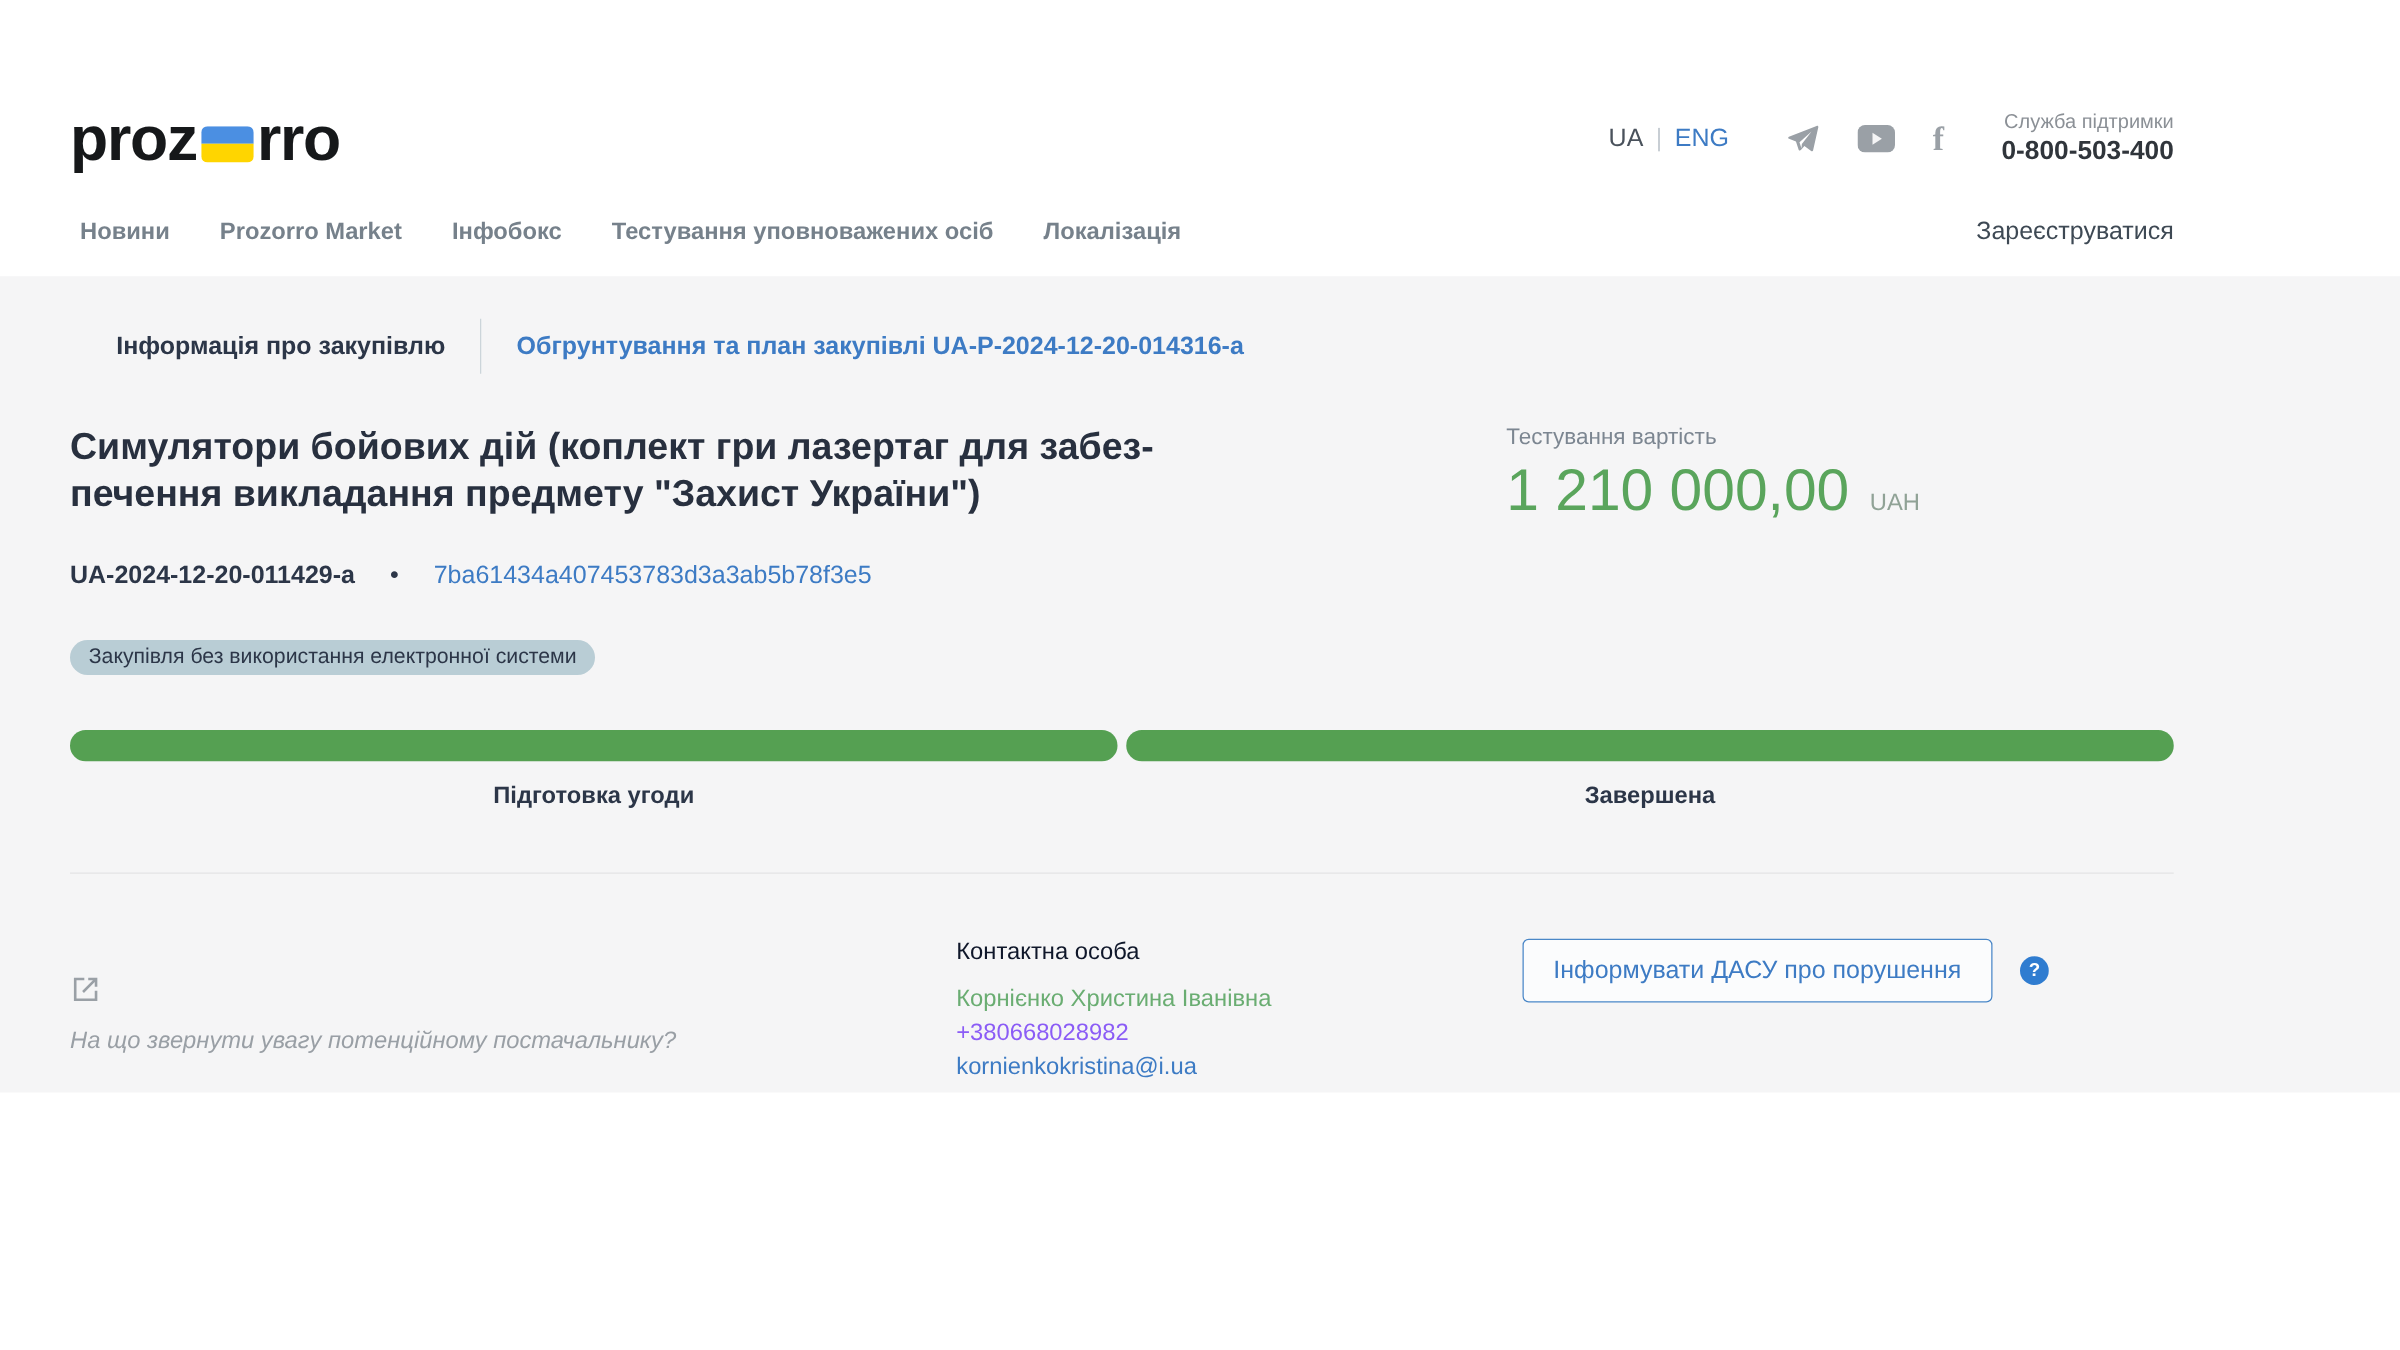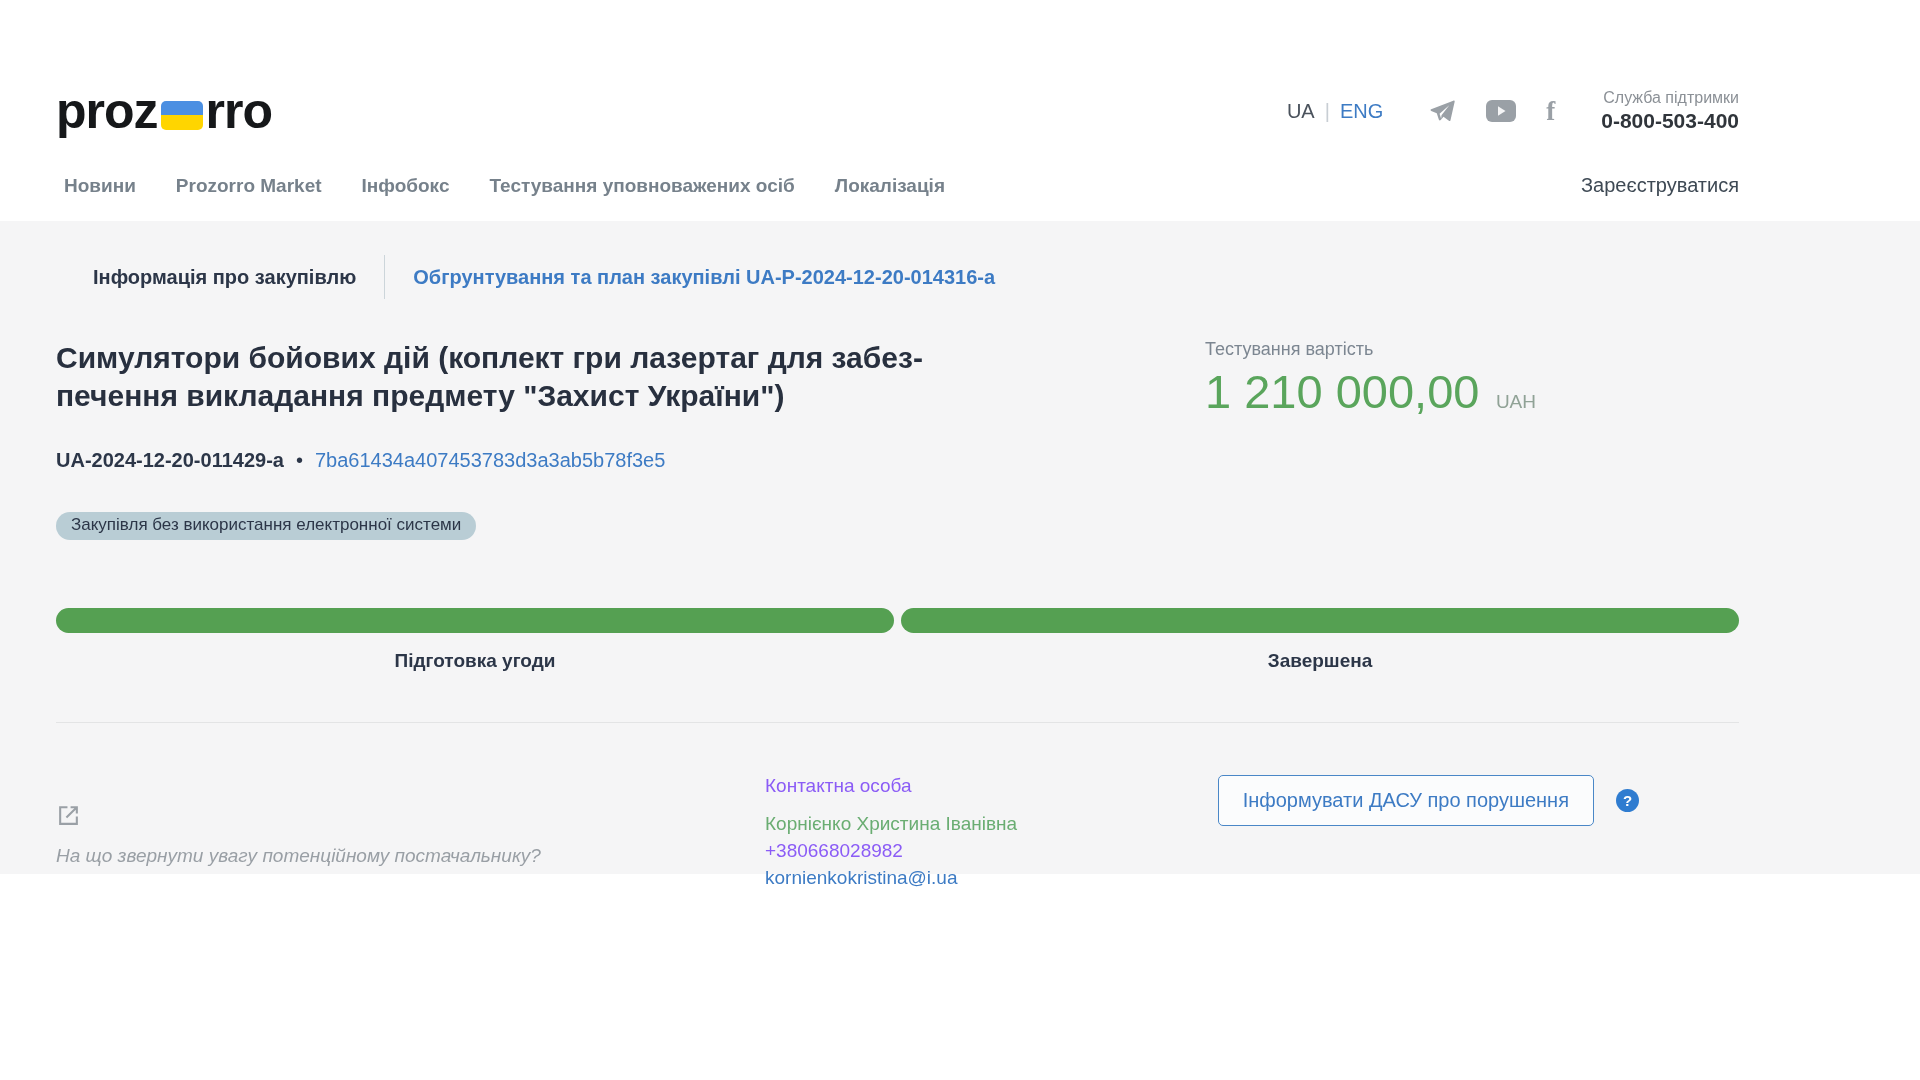--- a/index.html
+++ b/index.html
@@ -43,40 +43,40 @@
   .tab-plan { color:#3d7bc4; font-weight:700; cursor:pointer; }
 
   .main-row { display:flex; justify-content:space-between; margin-top:40px; }
   .title { font-size:30px; font-weight:700; line-height:38px; color:#28303f; }
   .value-block { width:534px; }
   .value-label { font-size:18px; color:#7c8691; }
   .value-amount-row { margin-top:4px; white-space:nowrap; }
   .value-amount { font-size:47px; color:#5aa55c; }
   .value-currency { font-size:19px; color:#90a296; margin-left:12px; }
 
-  .id-row { margin-top:30px; font-size:20px; display:flex; align-items:center; gap:12px; }
+  .id-row { margin-top:30px; font-size:20px; display:flex; align-items:center; gap:28px; }
   .tender-id { font-weight:700; color:#2c3648; }
   .bullet { color:#2c3648; }
   .hash-link { color:#3d7bc4; cursor:pointer; text-decoration:none; }
 
   .badge { display:inline-block; margin-top:40px; background:#b9cdd5; border-radius:14px;
            padding:3px 15px 5px; font-size:17px; color:#2c3648; }
 
-  .progress-row { display:flex; gap:7px; margin-top:68px; }
+  .progress-row { display:flex; gap:7px; margin-top:44px; }
   .stage { flex:1; }
   .stage-bar { height:25px; border-radius:13px; background:#55a052; }
   .stage-label { text-align:center; margin-top:17px; font-size:19px; font-weight:700; color:#2c3648; }
 
   .divider-line { border:0; border-top:1px solid #e3e4e5; margin:50px 0 0 0; }
 
   .bottom-row { display:flex; margin-top:52px; }
   .hint-col { width:709px; box-sizing:border-box; padding-top:28px; display:flex; gap:13px; align-items:flex-start;flex-direction:column; }
   .hint-text { font-style:italic; font-size:19px; color:#999fa5; cursor:pointer; }
   .contact-col { flex:1; }
-  .contact-label { font-size:19px; color:#8b5cf6; }
+  .contact-label { font-size:19px; color:#0f172a; }
   .contact-name { margin-top:16px; font-size:19px; color:#6aad72; }
   .contact-phone { margin-top:5px; font-size:19px; color:#8b5cf6; cursor:pointer; }
   .contact-email { margin-top:5px; font-size:19px; color:#3d7bc4; cursor:pointer; }
   .action-col { display:flex; align-items:flex-start; gap:22px; margin-right:100px; }
   .dasu-btn { border:1px solid #4a87c7; color:#3d7bc4; background:#fbfcfd; border-radius:5px;
               font-size:20px; padding:12px 24px; height:51px; box-sizing:border-box; cursor:pointer;
               font-family:inherit; white-space:nowrap; }
   .help-icon { width:23px; height:23px; border-radius:50%; background:#2f7cd0; color:#ffffff;
                display:flex; align-items:center; justify-content:center; font-size:15px; font-weight:700;
                margin-top:14px; cursor:pointer; }

